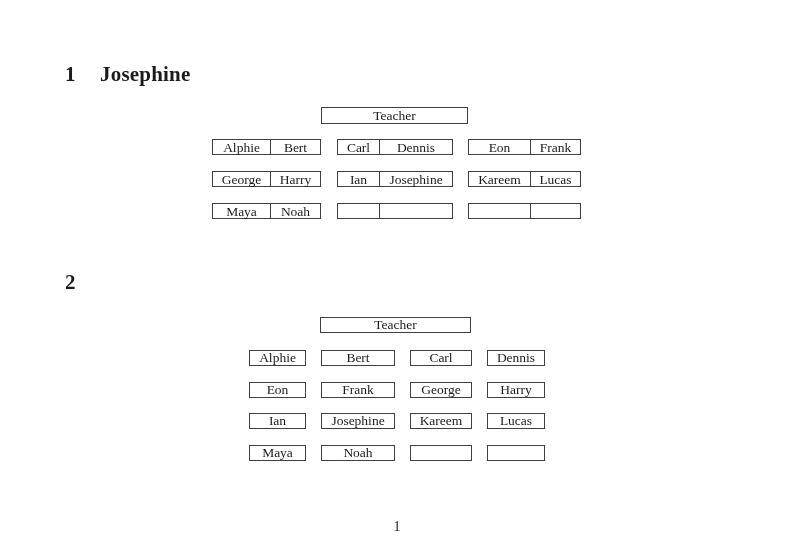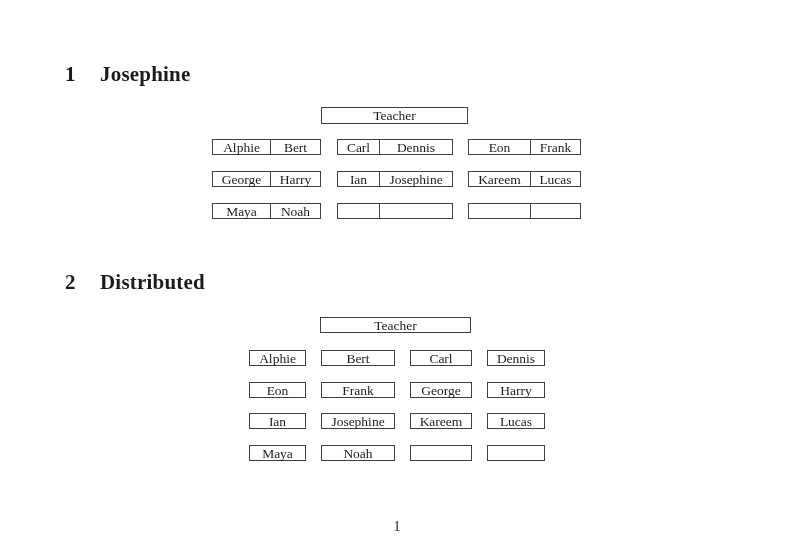--- a/index.html
+++ b/index.html
@@ -9,21 +9,21 @@
     font-family:"Liberation Serif","DejaVu Serif",serif; color:#1b1b1b;
     overflow:hidden;
   }
   .heading {
     position:absolute; left:65px; display:flex; align-items:baseline;
     font-size:21px; font-weight:bold; color:#1b1b1b; letter-spacing:0.2px;
   }
   .heading .sec-num { display:inline-block; width:35px; }
   .box {
     position:absolute; height:16px; border:1px solid #3f3f3f;
-    display:flex; align-items:center; justify-content:center;
+    display:flex; align-items:flex-end; justify-content:center;
     font-size:13.5px; line-height:15px; background:#ffffff;
   }
   .desk { justify-content:flex-start; padding:0; }
   .cell {
     display:flex; align-items:center; justify-content:center;
     height:100%; font-size:13.5px; line-height:15px;
   }
   .lcell { border-right:1px solid #3f3f3f; }
   .rcell { flex:1; }
 
@@ -106,21 +106,20 @@
     </div>
     <div class="box desk cC cr3">
       <span class="cell lcell"></span>
       <span class="cell rcell"></span>
     </div>
   </div>
 
   <div>
     <h2 class="heading" style="top:270px;">
       <span class="sec-num">2</span>
-      <span class="sec-title">Distributed</span>
     </h2>
 
     <div class="box d-teacher">
       <span>Teacher</span>
     </div>
 
     <div class="box d1 dr1">Alphie</div>
     <div class="box d2 dr1">Bert</div>
     <div class="box d3 dr1">Carl</div>
     <div class="box d4 dr1">Dennis</div>

